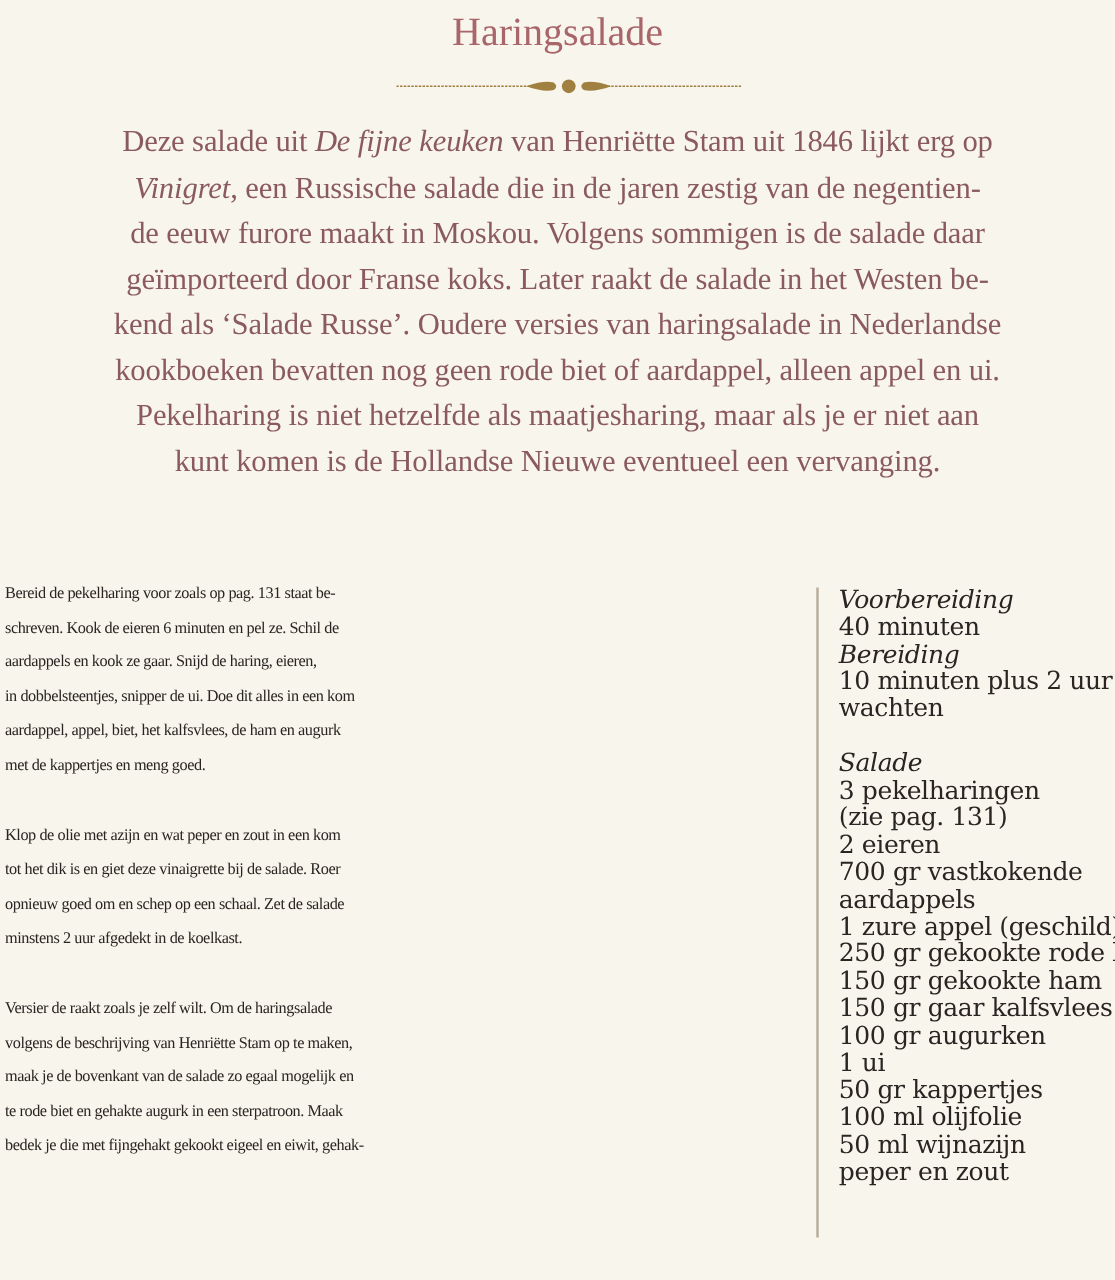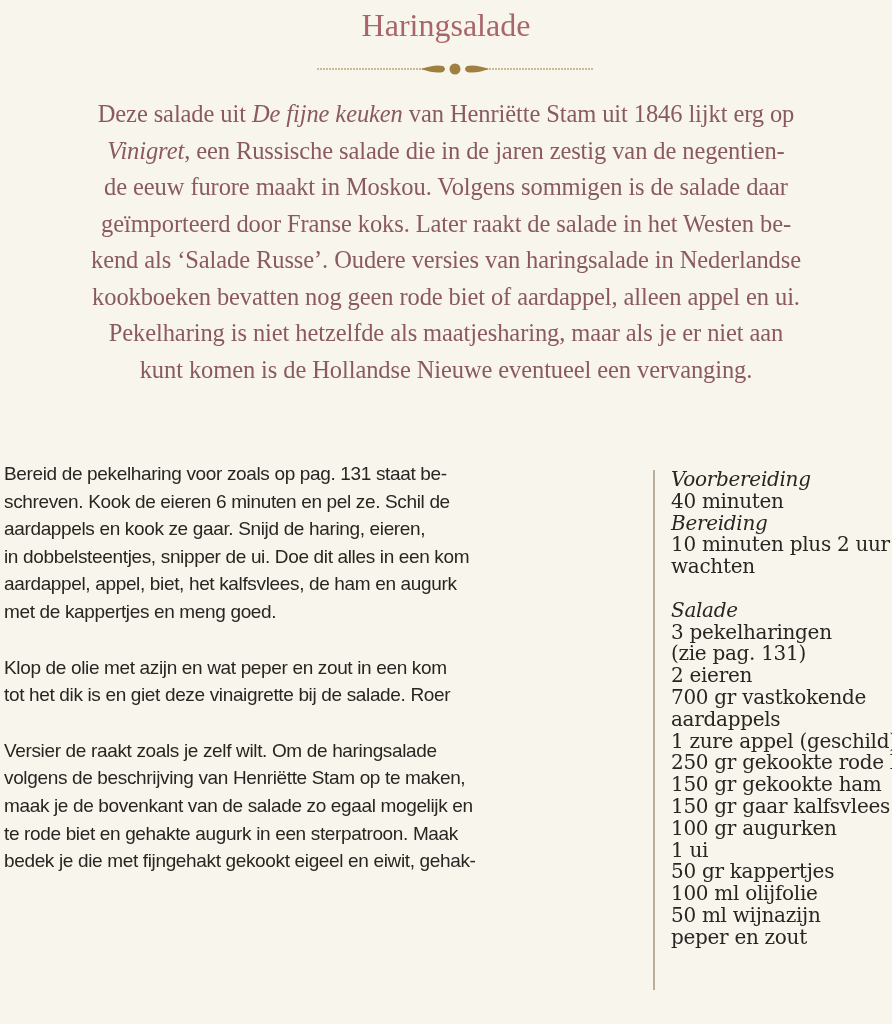--- a/index.html
+++ b/index.html
@@ -47,22 +47,22 @@
       letter-spacing: -0.1px;
     }
     .intro .line { display: block; white-space: nowrap; }
     .intro em { font-style: italic; }
 
     .method {
       position: absolute;
       top: 460px;
       left: 4px;
       width: 640px;
-      font-family: Liberation Sans, sans-serif;
-      font-size: 19px;
+      font-family: Liberation Serif, serif;
+      font-size: 13px;
       line-height: 27.6px;
       color: #2a2522;
       letter-spacing: -0.35px;
     }
     .method p {
       margin: 0 0 28px 0;
     }
     .method .line { display: block; white-space: nowrap; }
 
     .divider {
@@ -117,20 +117,22 @@
     <span class="line">Bereid de pekelharing voor zoals op pag. 131 staat be-</span>
     <span class="line">schreven. Kook de eieren 6 minuten en pel ze. Schil de</span>
     <span class="line">aardappels en kook ze gaar. Snijd de haring, eieren,</span>
     <span class="line">in dobbelsteentjes, snipper de ui. Doe dit alles in een kom</span>
     <span class="line">aardappel, appel, biet, het kalfsvlees, de ham en augurk</span>
     <span class="line">met de kappertjes en meng goed.</span>
   </p>
   <p>
     <span class="line">Klop de olie met azijn en wat peper en zout in een kom</span>
     <span class="line">tot het dik is en giet deze vinaigrette bij de salade. Roer</span>
+    <span class="line">opnieuw goed om en schep op een schaal. Zet de salade</span>
+    <span class="line">minstens 2 uur afgedekt in de koelkast.</span>
   </p>
   <p>
     <span class="line">Versier de raakt zoals je zelf wilt. Om de haringsalade</span>
     <span class="line">volgens de beschrijving van Henriëtte Stam op te maken,</span>
     <span class="line">maak je de bovenkant van de salade zo egaal mogelijk en</span>
     <span class="line">te rode biet en gehakte augurk in een sterpatroon. Maak</span>
     <span class="line">bedek je die met fijngehakt gekookt eigeel en eiwit, gehak-</span>
   </p>
 </div>
 

